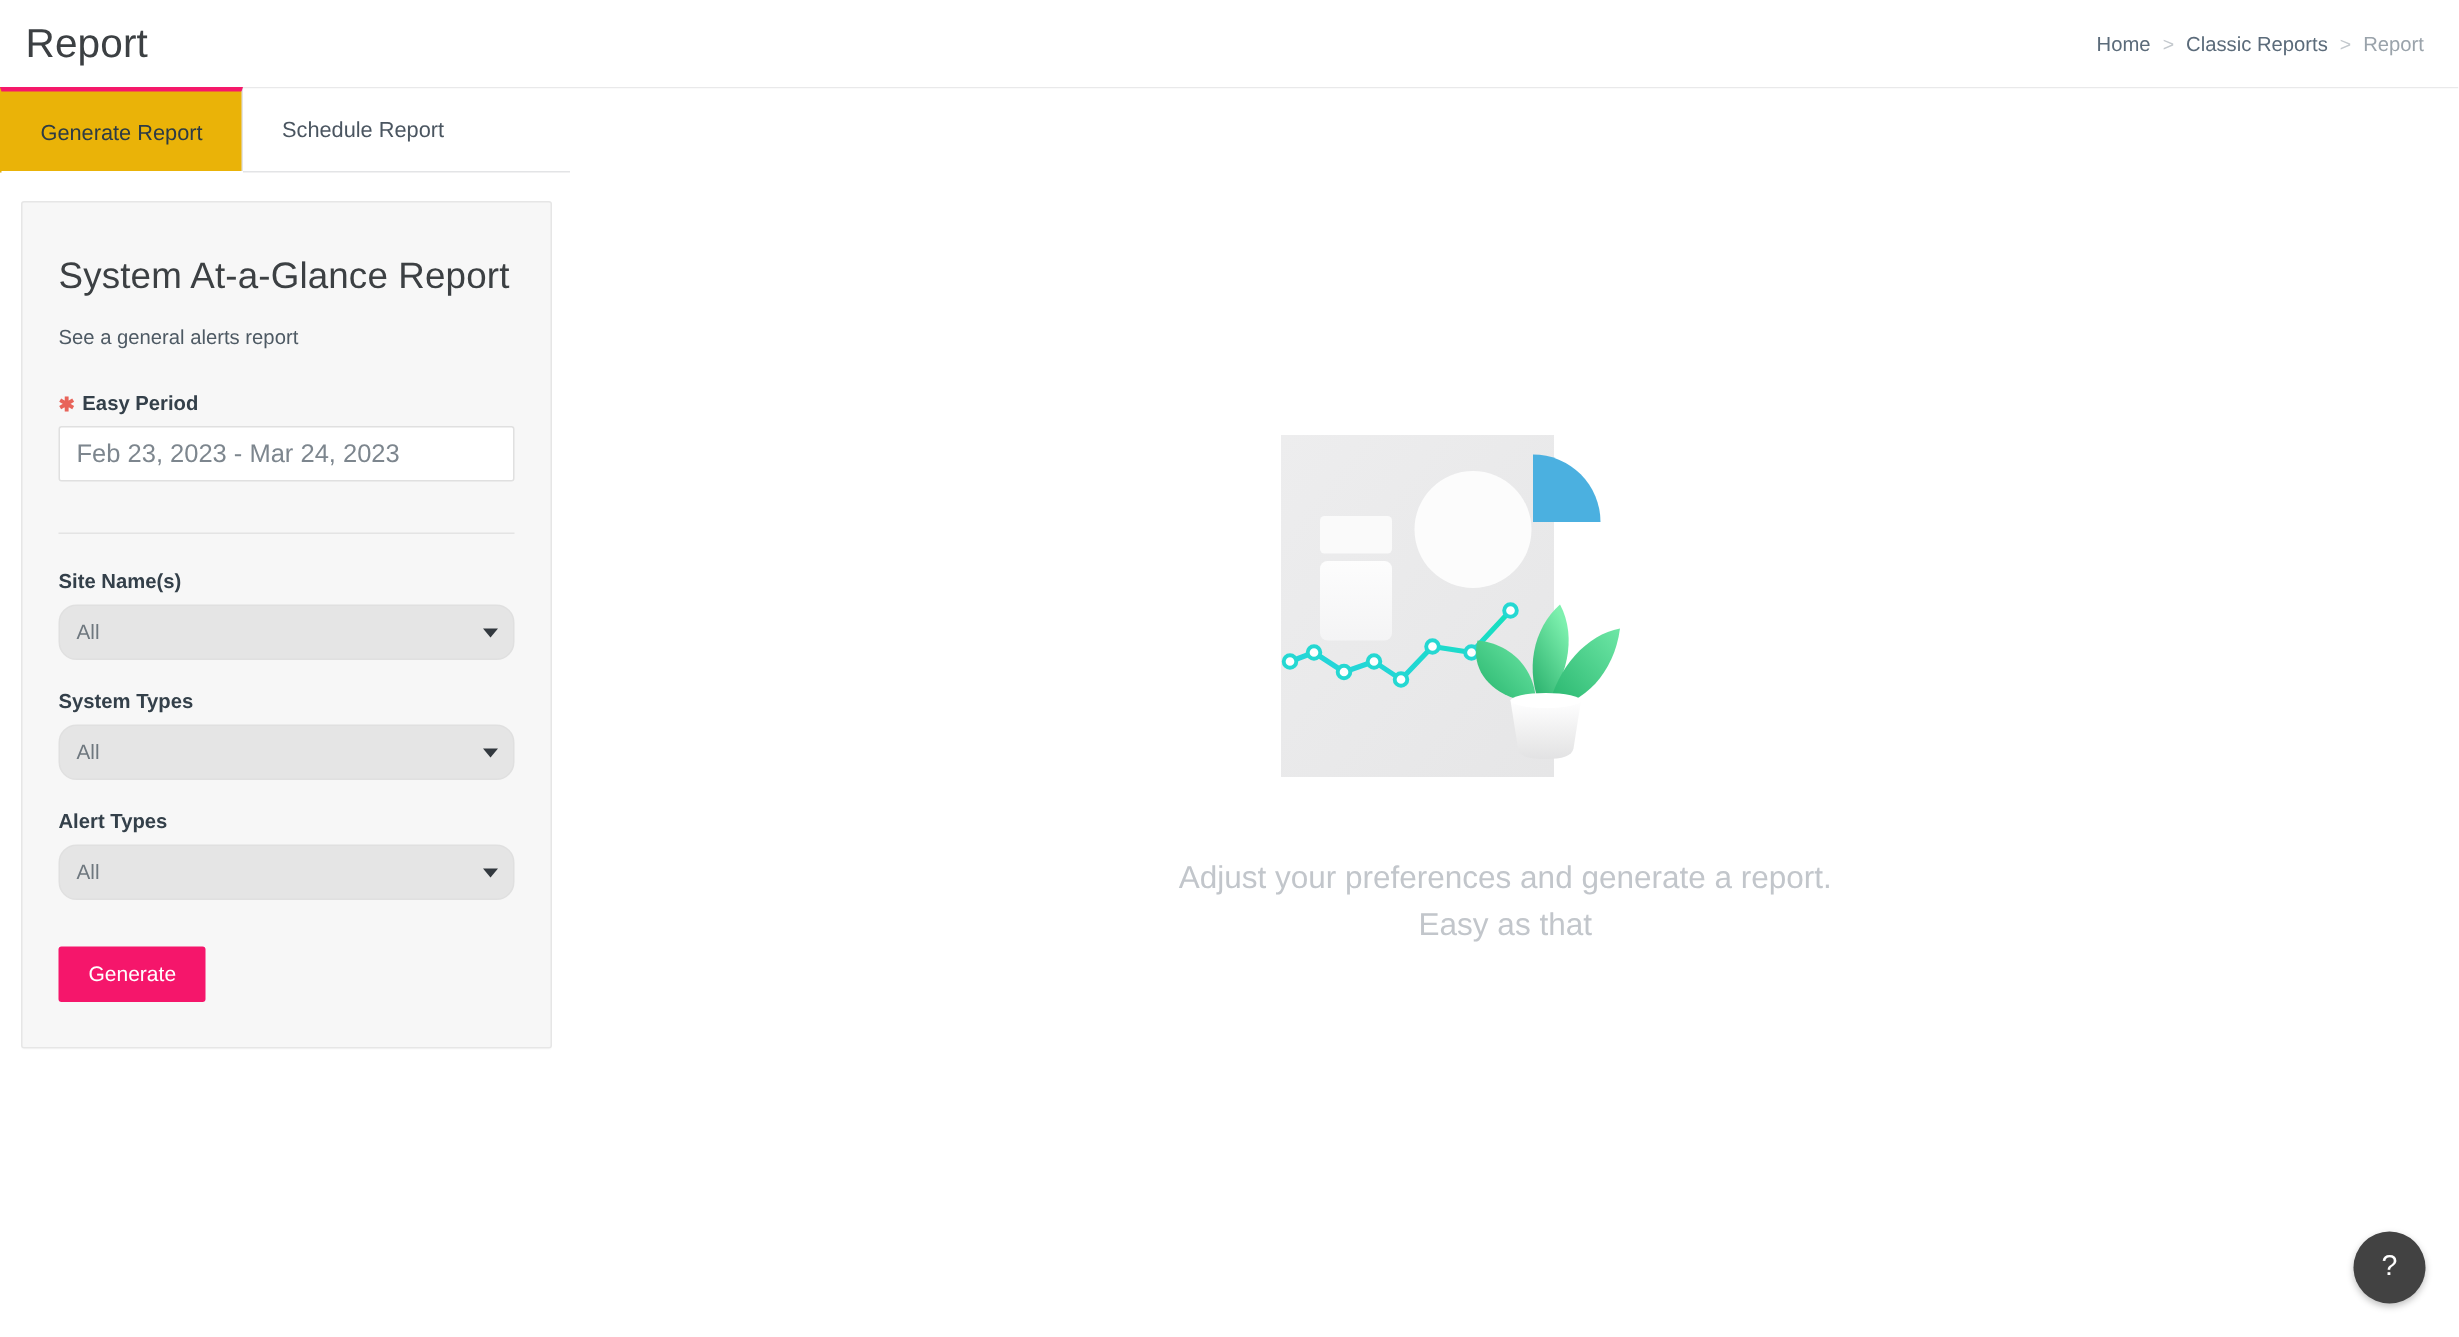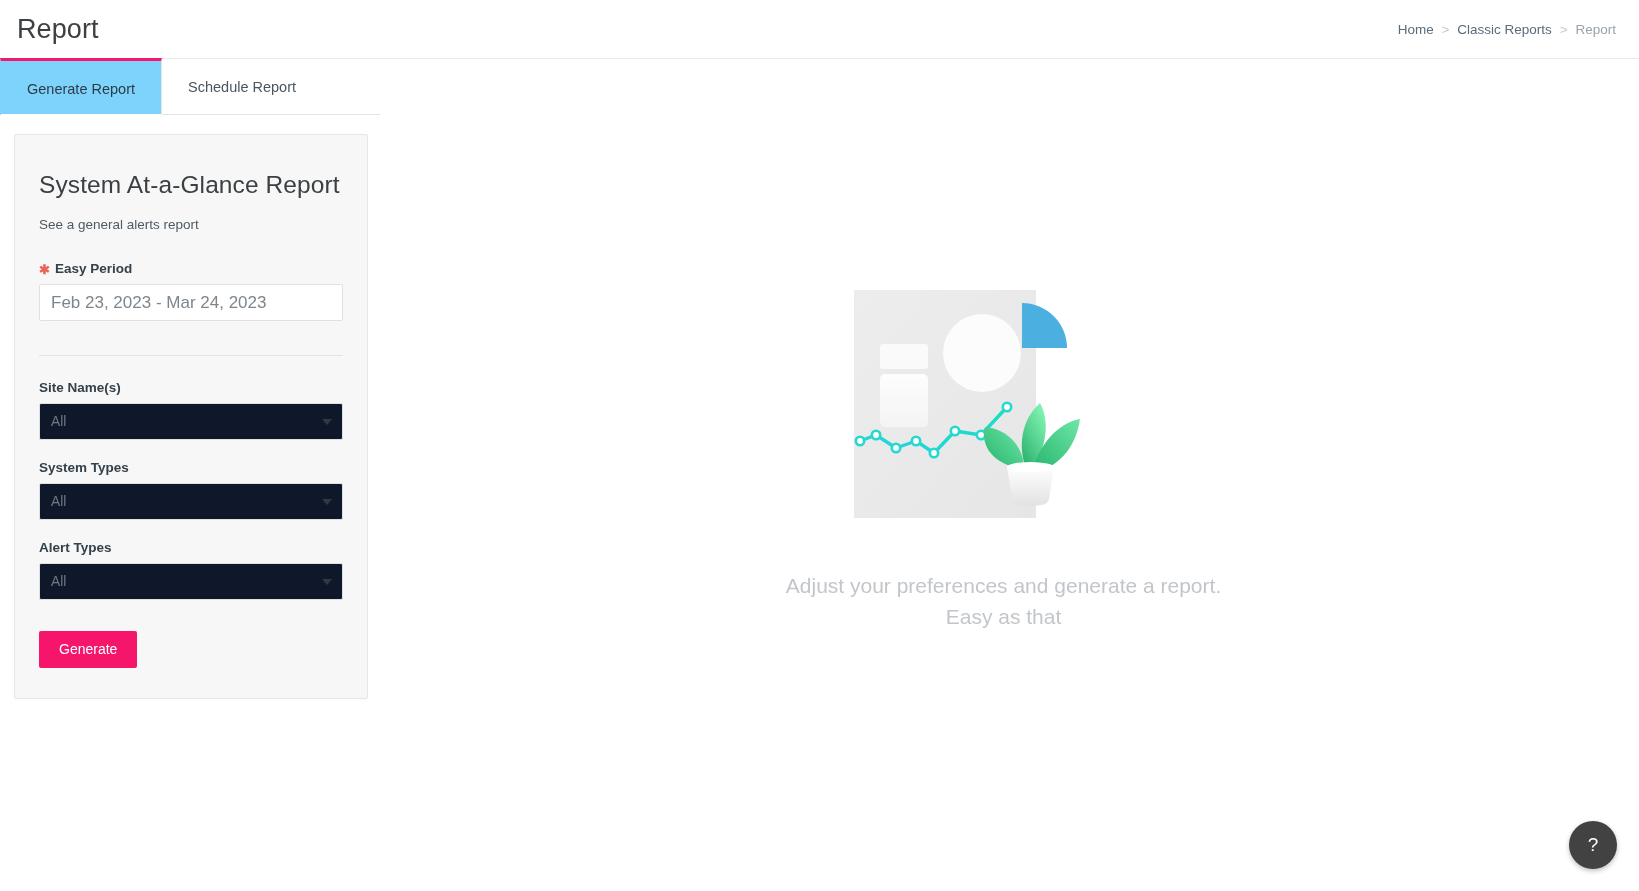--- a/index.html
+++ b/index.html
@@ -74,21 +74,21 @@
     padding: 0 26px;
     font-size: 14.5px;
     color: #4a5560;
     cursor: pointer;
     background: transparent;
     border: none;
     font-family: inherit;
   }
   .tab.active {
     color: #2d3b45;
-    background: #7dd3fc;
+    background: #eab308;
     border-top: 3px solid #f5186a;
     border-right: 1px solid #e3e4e6;
     border-left: 1px solid transparent;
     z-index: 2;
     margin-top: -1px;
     padding-top: 1px;
   }
   .tab.active::after {
     content: "";
     position: absolute;
@@ -161,23 +161,23 @@
     background: #e4e4e4;
     margin: 34px 0 24px 0;
   }
   .select-wrap {
     position: relative;
     margin-bottom: 20px;
   }
   .select-box {
     width: 100%;
     height: 37px;
-    background: #0f172a;
+    background: #e5e5e5;
     border: 1px solid #e0e0e0;
-    border-radius: 2px;
+    border-radius: 12px;
     font-size: 13.8px;
     color: #6f787f;
     padding: 0 28px 0 11px;
     display: flex;
     align-items: center;
     cursor: pointer;
     font-family: inherit;
     text-align: left;
   }
   .caret {

